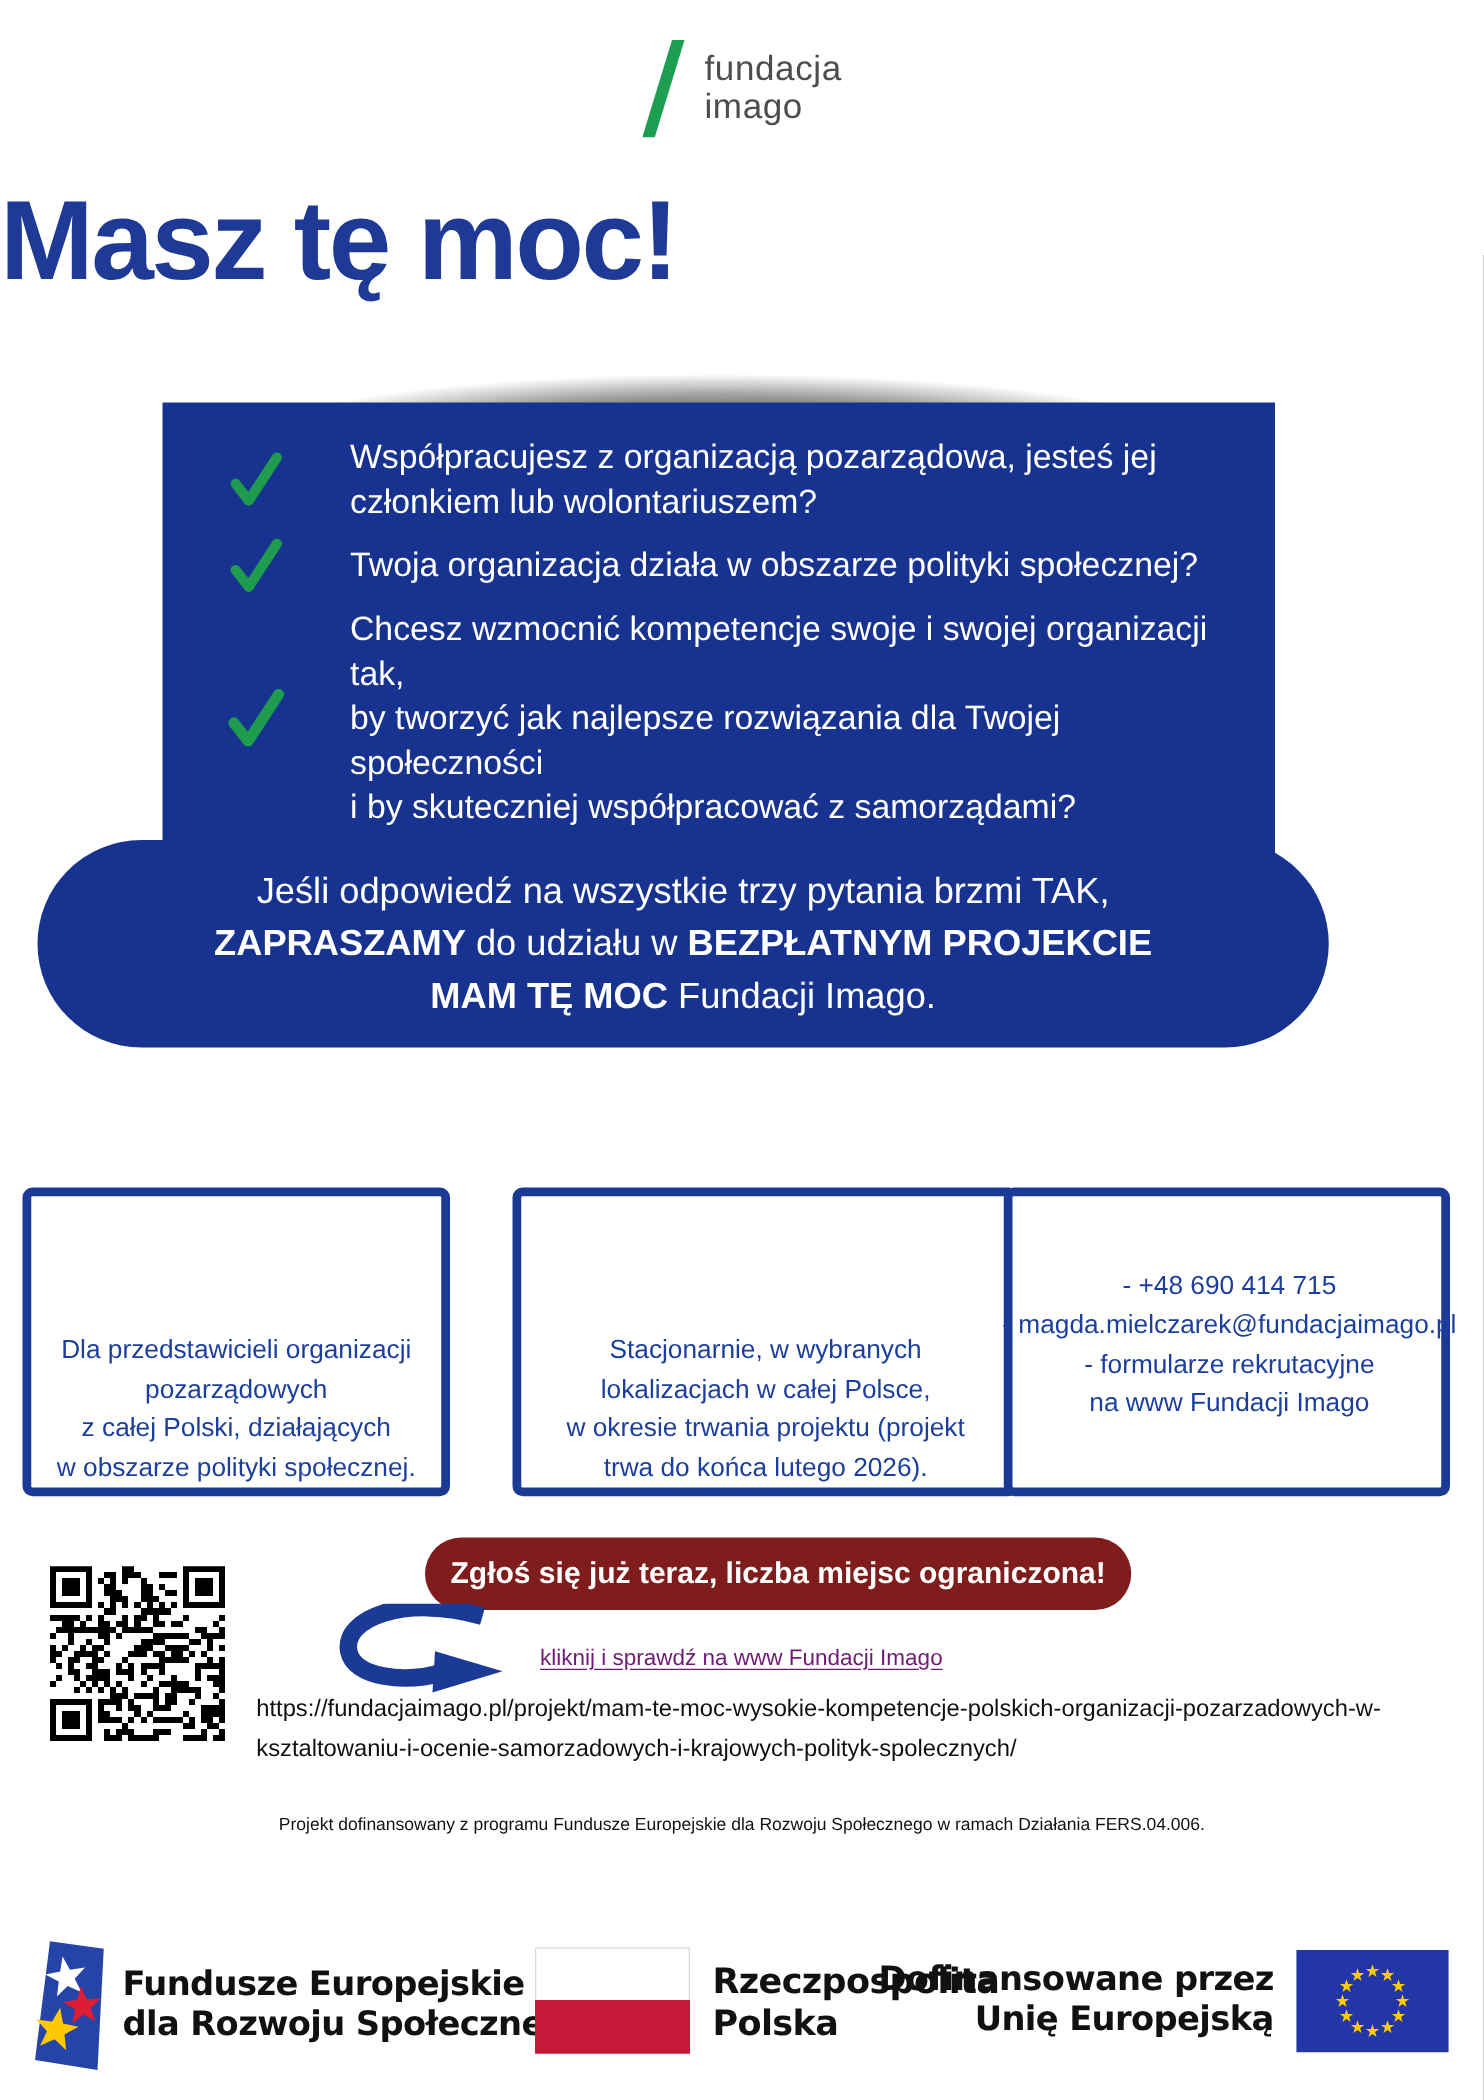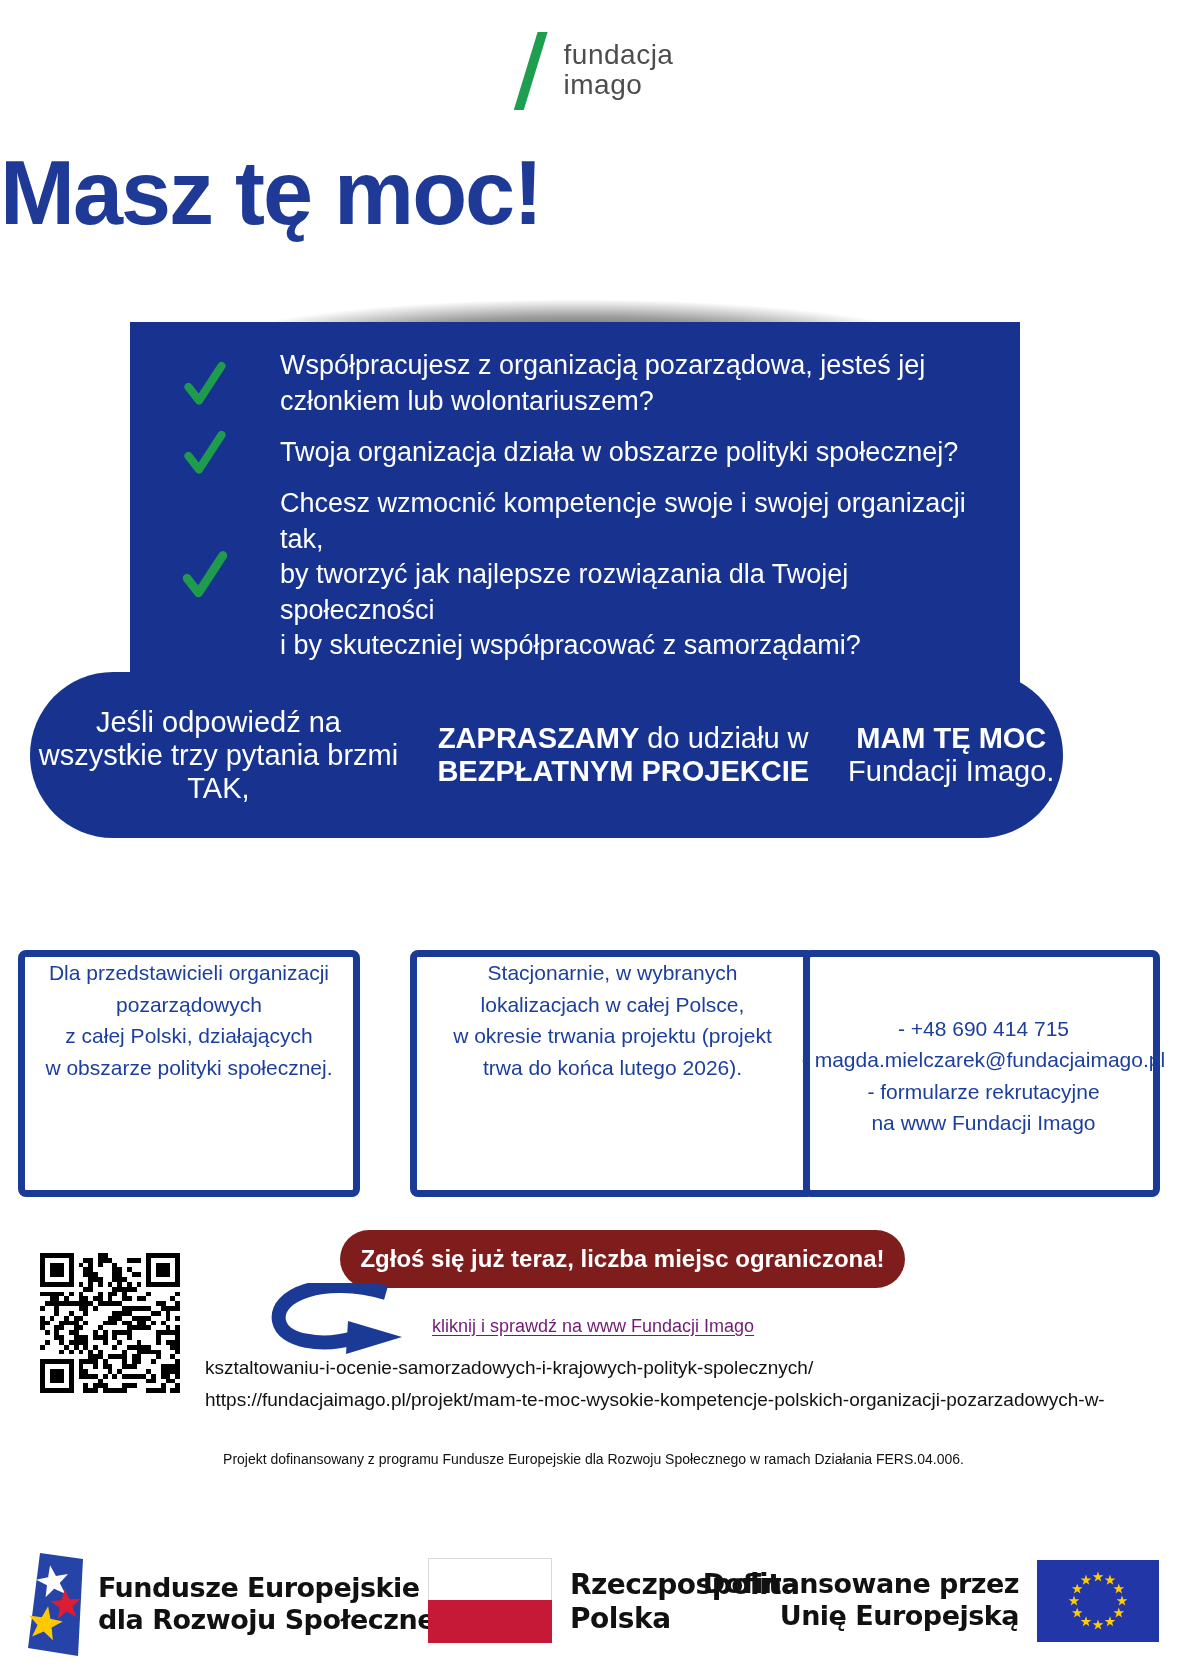--- a/index.html
+++ b/index.html
@@ -25,26 +25,26 @@
     background:radial-gradient(ellipse 56% 110% at 50% 0%,rgba(0,0,0,.88) 0%,rgba(0,0,0,.34) 50%,rgba(0,0,0,0) 74%);}
   
   .qbox{left:130px;top:322px;width:890px;height:372px;background:#17338f;z-index:2;
     display:flex;flex-direction:column;justify-content:space-between;
     padding:26px 30px 30px 0;box-sizing:border-box;}
   .qrow{display:flex;align-items:center;}
   .qcheck{width:150px;flex:0 0 150px;display:flex;justify-content:center;align-items:center;}
   .qtext{color:#ffffff;font-size:27px;line-height:1.32;}
   
   .invite{left:30px;top:672px;width:1033px;height:166px;background:#17338f;border-radius:84px;
-    display:flex;flex-direction:row;justify-content:center;align-items:center;gap:9px;
+    display:flex;flex-direction:column;justify-content:center;align-items:center;gap:9px;
     color:#fff;font-size:29px;text-align:center;}
   .invite b{font-weight:bold;}
   
   .ibox{top:950px;height:247px;background:#fff;border:7px solid #1b3a96;border-radius:8px;
-    box-sizing:border-box;display:flex;flex-direction:column;justify-content:flex-start;align-items:center;
+    box-sizing:border-box;display:flex;flex-direction:column;justify-content:flex-end;align-items:center;
     color:#1c3f9e;font-size:21px;line-height:1.5;text-align:center;}
   .ibox1{left:18px;width:342px;}
   .ibox2{left:410px;width:405px;}
   .ibox3{left:803px;width:357px;justify-content:center;padding:34px 0 30px 4px;}
   .nowrap{white-space:nowrap;}
   
   .qr{left:40px;top:1253px;width:140px;height:140px;}
   
   .cta{left:340px;top:1230px;width:565px;height:58px;background:#7f1d1d;border-radius:29px;
     display:flex;justify-content:center;align-items:center;color:#fff;font-weight:bold;font-size:24px;}
@@ -471,22 +471,22 @@
   </div>
 
   <svg class="abs arrow" viewBox="0 0 145 78">
     <path d="M118 10 C 55 -8, 6 12, 11 38 C 15 59, 55 64, 86 55" fill="none" stroke="#1b3a96" stroke-width="14"></path>
     <polygon points="80,38 134,54 78,71" fill="#1b3a96"></polygon>
   </svg>
 
   <div class="abs cta-link">kliknij i sprawdź na www Fundacji Imago</div>
 
   <div class="abs url">
+    <div>https://fundacjaimago.pl/projekt/mam-te-moc-wysokie-kompetencje-polskich-organizacji-pozarzadowych-w-</div>
     <div>ksztaltowaniu-i-ocenie-samorzadowych-i-krajowych-polityk-spolecznych/</div>
-    <div>https://fundacjaimago.pl/projekt/mam-te-moc-wysokie-kompetencje-polskich-organizacji-pozarzadowych-w-</div>
   </div>
 
   <div class="abs fineprint">
     <div>Projekt dofinansowany z programu Fundusze Europejskie dla Rozwoju Społecznego w ramach Działania FERS.04.006.</div>
   </div>
 
   <svg class="abs fe-logo" viewBox="0 0 60 112">
     <polygon points="15,5 58,11 53,108 3,100" fill="#2644a7"></polygon>
     <polygon id="fe-star-white" fill="#ffffff" points="25.05,17.26 30.98,27.89 43.01,26.02 34.73,34.95 40.23,45.81 29.18,40.70 20.55,49.28 22.00,37.19 11.17,31.63 23.11,29.28"></polygon>
     <polygon id="fe-star-yellow" fill="#ffc800" points="23.13,58.27 25.40,70.79 37.82,73.49 26.62,79.52 27.89,92.18 18.70,83.39 7.05,88.50 12.57,77.04 4.11,67.55 16.71,69.26"></polygon>

